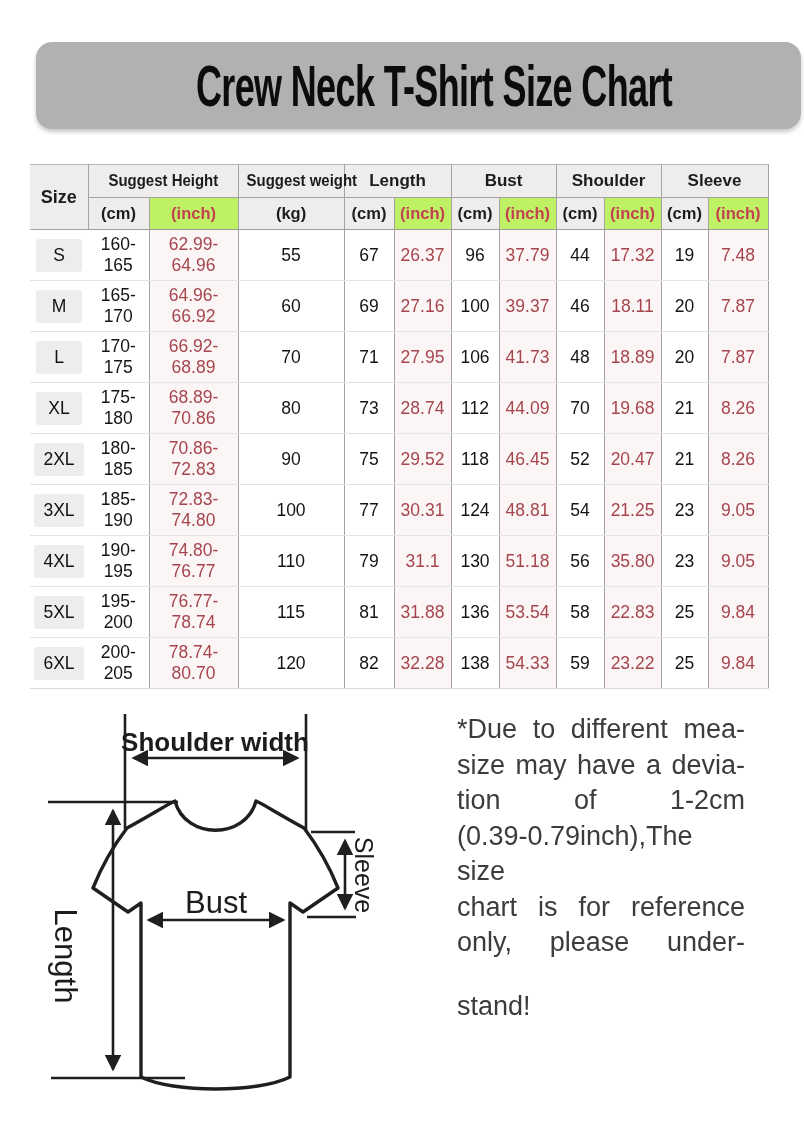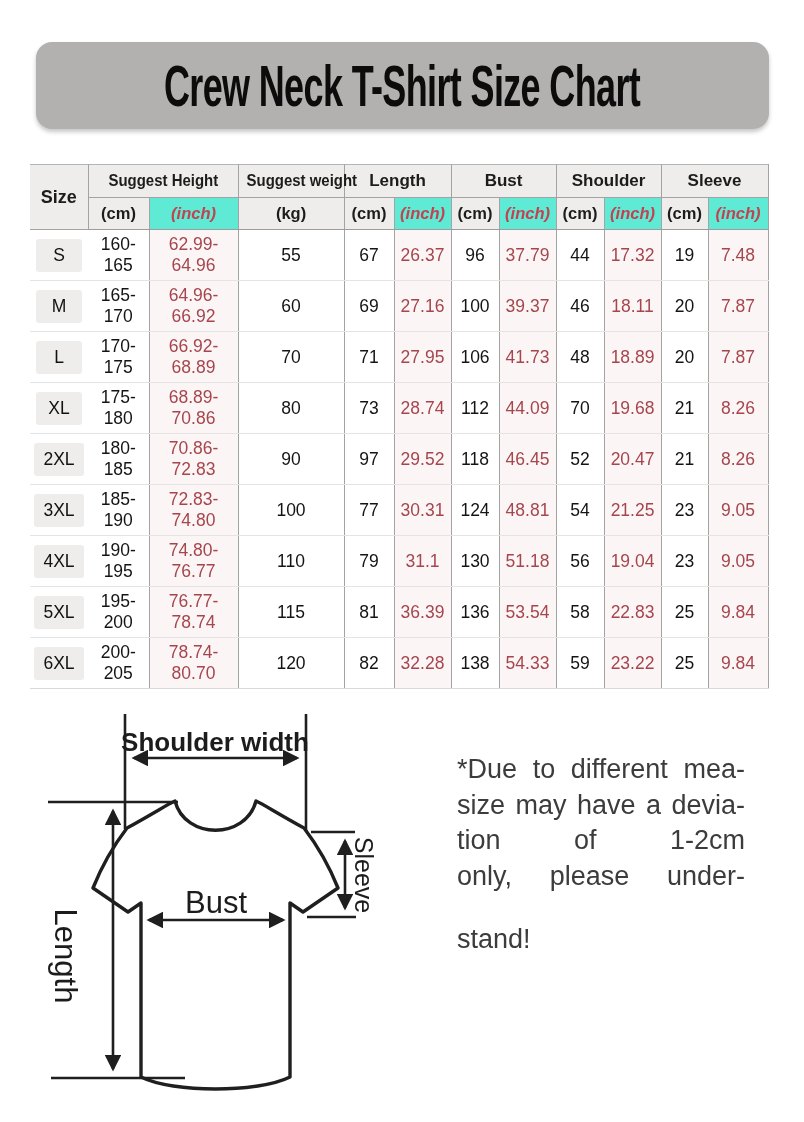--- a/index.html
+++ b/index.html
@@ -6,56 +6,57 @@
   body{
     width:804px;height:1122px;position:relative;overflow:hidden;
     background:#ffffff;font-family:"Liberation Sans",sans-serif;
   }
   
   .banner{
     position:absolute;left:36px;top:42px;width:733px;height:87px;
     background:#b3b1b0;border-radius:16px;
     display:flex;align-items:center;justify-content:center;
     box-shadow:0 3px 4px rgba(0,0,0,.22);
+    padding-left:32px;
   }
   .banner-text{
     font-size:58px;font-weight:700;color:#0c0c0c;white-space:nowrap;
     letter-spacing:-1px;transform:scaleX(.62);
   }
   
   .size-table{
     position:absolute;left:30px;top:164px;width:738px;
     border-collapse:collapse;table-layout:fixed;
   }
   .size-table th,.size-table td{padding:0;text-align:center;vertical-align:middle;}
   thead th{
     background:#efedeb;color:#1c1c1c;font-weight:700;font-size:17px;
     border-right:1px solid #a3a3a3;border-top:1px solid #b5b5b5;height:32px;
   }
   thead tr.groups th{border-bottom:1px solid #a3a3a3;}
   thead th.size-th{font-size:18px;margin-top:40px;}
   thead tr.units th{height:31px;border-bottom:1px solid #9c9c9c;font-size:16.5px;}
-  thead th.unit-in{color:#c24250;background:#5eead4;font-style:italic;}
+  thead th.unit-in{color:#c24250;background:#bef264;}
   .cond{display:inline-block;transform:scaleX(.88);white-space:nowrap;}
   tbody td{
     height:50px;font-size:17.5px;color:#141414;
     border-right:1px solid #a3a3a3;border-bottom:1px solid #e4e4e4;
   }
   tbody td:first-child{border-right:none;}
   tbody td.in{color:#a6454e;background:#fbf6f5;}
   tbody tr:last-child td{border-bottom:1px solid #d9d9d9;}
   .chip{
     display:inline-block;min-width:28px;padding:6px 9px;border-radius:3px;
     background:#efedec;color:#111;font-size:17.5px;
   }
   
   .diagram{position:absolute;left:18px;top:700px;}
   
   .note{
-    position:absolute;left:457px;top:752px;width:288px;
+    position:absolute;left:457px;top:712px;width:288px;
     color:#3c3c3c;font-size:27px;line-height:35.5px;
   }
   .note div{text-align:justify;text-align-last:justify;}
   .note div.last{text-align-last:left;margin-top:28px;}
 </style>
 </head>
 <body>
 
 <div class="banner">
   <span class="banner-text">Crew Neck T-Shirt Size Chart</span>
@@ -155,21 +156,21 @@
         <td class="cm">70</td>
         <td class="in">19.68</td>
         <td class="cm">21</td>
         <td class="in">8.26</td>
       </tr>
       <tr>
         <td><span class="chip">2XL</span></td>
         <td class="cm">180-185</td>
         <td class="in">70.86-72.83</td>
         <td class="cm">90</td>
-        <td class="cm">97</td>
+        <td class="cm">75</td>
         <td class="in">29.52</td>
         <td class="cm">118</td>
         <td class="in">46.45</td>
         <td class="cm">52</td>
         <td class="in">20.47</td>
         <td class="cm">21</td>
         <td class="in">8.26</td>
       </tr>
       <tr>
         <td><span class="chip">3XL</span></td>
@@ -188,31 +189,31 @@
       <tr>
         <td><span class="chip">4XL</span></td>
         <td class="cm">190-195</td>
         <td class="in">74.80-76.77</td>
         <td class="cm">110</td>
         <td class="cm">79</td>
         <td class="in">31.1</td>
         <td class="cm">130</td>
         <td class="in">51.18</td>
         <td class="cm">56</td>
-        <td class="in">19.04</td>
+        <td class="in">35.80</td>
         <td class="cm">23</td>
         <td class="in">9.05</td>
       </tr>
       <tr>
         <td><span class="chip">5XL</span></td>
         <td class="cm">195-200</td>
         <td class="in">76.77-78.74</td>
         <td class="cm">115</td>
         <td class="cm">81</td>
-        <td class="in">36.39</td>
+        <td class="in">31.88</td>
         <td class="cm">136</td>
         <td class="in">53.54</td>
         <td class="cm">58</td>
         <td class="in">22.83</td>
         <td class="cm">25</td>
         <td class="in">9.84</td>
       </tr>
       <tr>
         <td><span class="chip">6XL</span></td>
         <td class="cm">200-205</td>
@@ -273,15 +274,17 @@
     <text x="198" y="213" text-anchor="middle" font-size="31">Bust</text>
     <text x="47" y="256" text-anchor="middle" dominant-baseline="central" font-size="31" transform="rotate(90 47 256)">Length</text>
     <text x="346" y="175" text-anchor="middle" dominant-baseline="central" font-size="25" transform="rotate(90 346 175)">Sleeve</text>
   </g>
 </svg>
 
 <div class="note" id="note">
     <div>*Due to different mea-</div>
     <div>size may have a devia-</div>
     <div>tion of 1-2cm</div>
+    <div>(0.39-0.79inch),The size</div>
+    <div>chart is for reference</div>
     <div>only, please under-</div>
     <div class="last">stand!</div>
   </div>
 
 </body></html>

